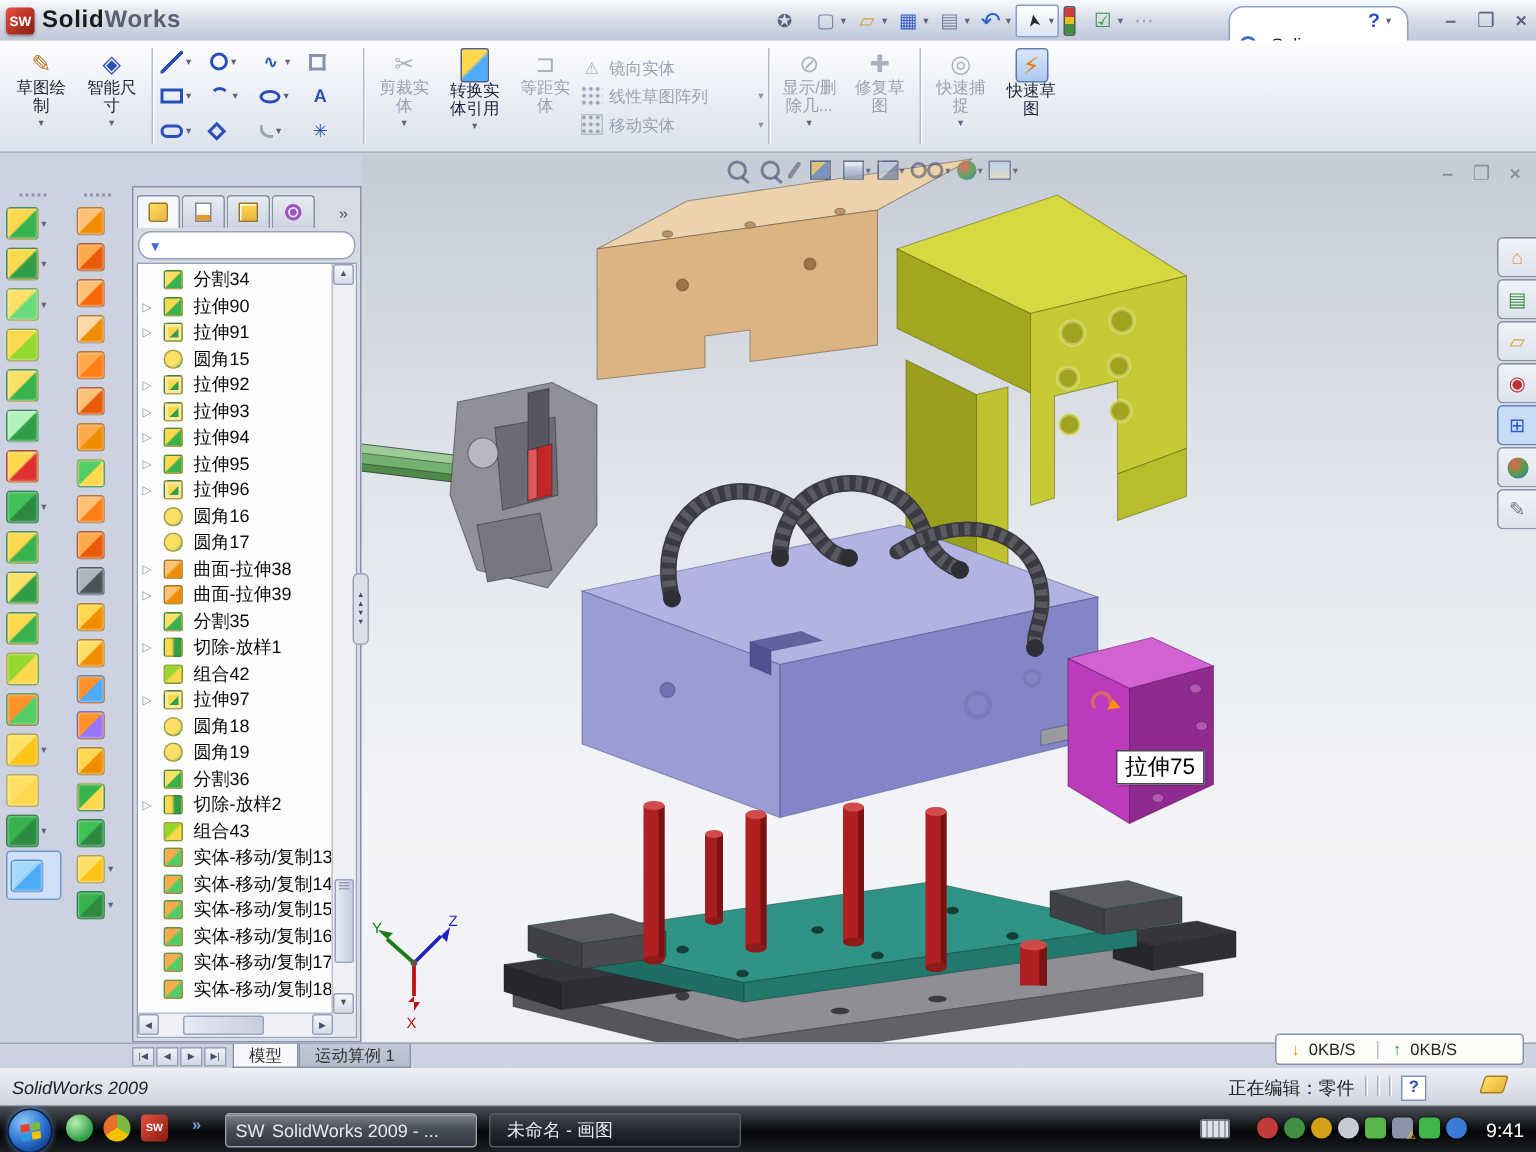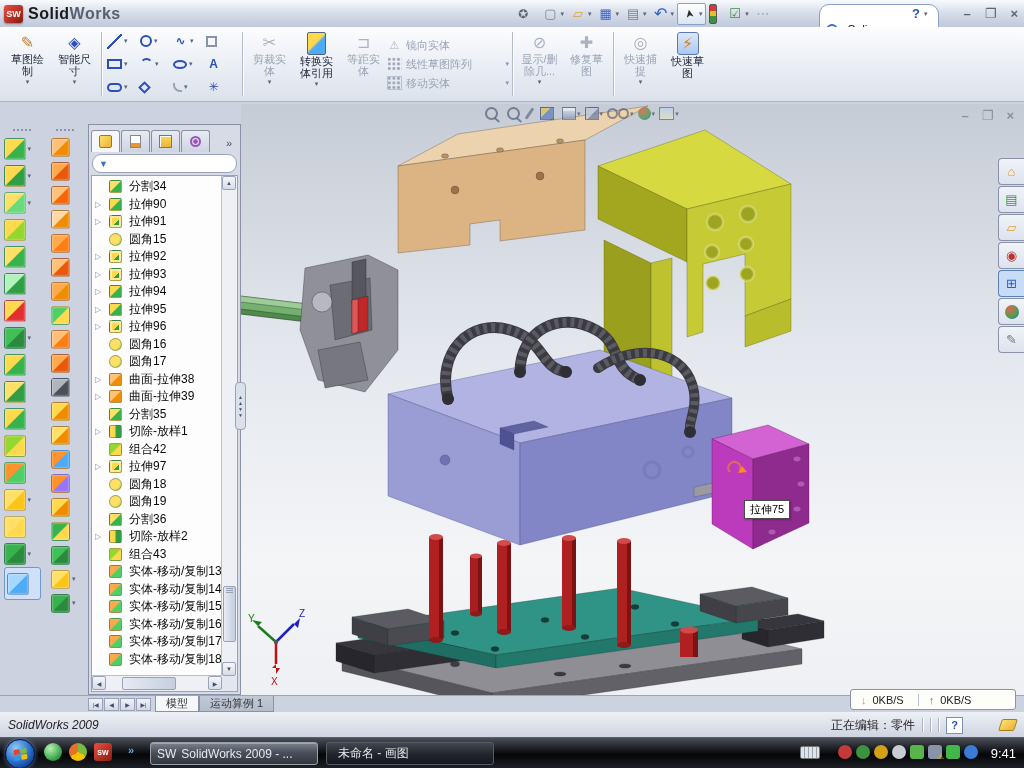--- a/index.html
+++ b/index.html
@@ -143,39 +143,39 @@
   .hu-cube{width:12px;height:11px;border:1px solid rgba(50,60,95,.6);background:linear-gradient(rgba(220,228,244,.85),rgba(136,152,184,.85));box-shadow:inset 0 3px rgba(255,255,255,.5);}
   .hu-cube2{width:12px;height:11px;border:1px solid rgba(50,60,95,.6);background:linear-gradient(135deg,rgba(190,200,220,.85) 55%,rgba(110,126,160,.85) 55%);}
   .hu-glasses{width:7px;height:7px;border:2px solid rgba(50,60,95,.6);border-radius:50%;position:relative;}
   .hu-glasses::after{content:"";position:absolute;left:9px;top:-2px;width:7px;height:7px;border:2px solid rgba(50,60,95,.6);border-radius:50%;}
   .hu-glasses{margin-right:11px;}
   .hu-ball{width:13px;height:13px;border-radius:50%;background:radial-gradient(circle at 35% 30%,#e86050,#50a050 55%,#3060c0);}
   .hu-frame{width:13px;height:11px;border:1px solid rgba(50,60,95,.6);background:linear-gradient(rgba(184,208,240,.9),rgba(232,224,192,.9));}
   .vpwin{position:absolute;right:10px;top:4px;display:flex;gap:13px;}
   .vpwin span{color:#8a8f9a;font-size:13px;font-weight:bold;}
   .tooltip{position:absolute;left:503px;top:396px;background:#ffffff;border:1px solid #4a4a4a;
-    font-size:11px;color:#000;padding:1px 5px;white-space:nowrap;box-shadow:1px 1px 2px rgba(0,0,0,.25);}
+    font-size:15px;color:#000;padding:1px 5px;white-space:nowrap;box-shadow:1px 1px 2px rgba(0,0,0,.25);}
   .taskpane{position:absolute;right:0;top:54px;display:flex;flex-direction:column;gap:1px;}
   .tp{width:25px;height:25px;border:1px solid #8a92a8;border-right:none;border-radius:4px 0 0 4px;
     background:linear-gradient(#f0f3f8,#dde3ee);display:flex;align-items:center;justify-content:center;font-size:13px;}
   .tp.pressed{background:#c8dcf8;border-color:#5a82b8;}
   .tp .ball{width:14px;height:14px;border-radius:50%;background:radial-gradient(circle at 35% 30%,#e86050,#50a050 55%,#3060c0);}
   
   .bottomtabs{left:0;top:695px;width:1024px;height:16px;background:#ccd2df;border-top:1px solid #9aa4ba;
     display:flex;align-items:center;z-index:5;}
   .navbtns{margin-left:88px;display:flex;gap:1px;}
   .nb{width:15px;height:13px;background:linear-gradient(#f0f2f7,#d2d8e4);border:1px solid #98a2b8;
     font-size:6px;color:#44506a;display:flex;align-items:center;justify-content:center;box-sizing:border-box;}
   .btab{padding:0px 10px;font-size:11px;height:15px;display:flex;align-items:center;border:1px solid #8a92a8;border-top:none;
     background:linear-gradient(#c2c9d8,#b4bccd);color:#333;}
   .btab.active{background:#f6f7fa;}
   .statusbar{left:0;top:711px;width:1024px;height:26px;background:linear-gradient(#eef0f5,#cdd3e0);
     border-top:1px solid #fff;box-shadow:0 -1px 0 #9aa4ba;display:flex;align-items:center;font-size:12px;color:#222;}
   .st-left{margin-left:8px;font-style:italic;}
-  .st-right{margin-left:auto;display:flex;align-items:center;gap:7px;margin-right:8px;}
+  .st-right{margin-left:auto;display:flex;gap:7px;margin-right:20px;}
   .stsep{width:1px;height:14px;background:#aab2c2;box-shadow:1px 0 0 #fff;}
   .qbtn{width:15px;height:15px;background:#fff;border:1px solid #7a92b8;color:#2b4fb8;font-weight:bold;font-size:11px;
     display:flex;align-items:center;justify-content:center;}
   .tag{width:14px;height:10px;background:linear-gradient(135deg,#ffe066,#e8b33d);border:1px solid #a87c18;
     transform:skewX(-18deg);border-radius:2px;margin-left:30px;}
   .netmon{left:850px;top:689px;width:164px;height:19px;background:#fdfdfa;border:1px solid #8a94a8;border-radius:3px;
     display:flex;align-items:center;font-size:11px;color:#222;z-index:9;}
   .netmon .dn{color:#e8960e;font-weight:bold;margin:0 6px 0 10px;}
   .netmon .up{color:#2f9e44;font-weight:bold;margin:0 6px 0 10px;}
   .netmon .nsep{width:1px;height:12px;background:#b8c0d0;margin-left:14px;}

